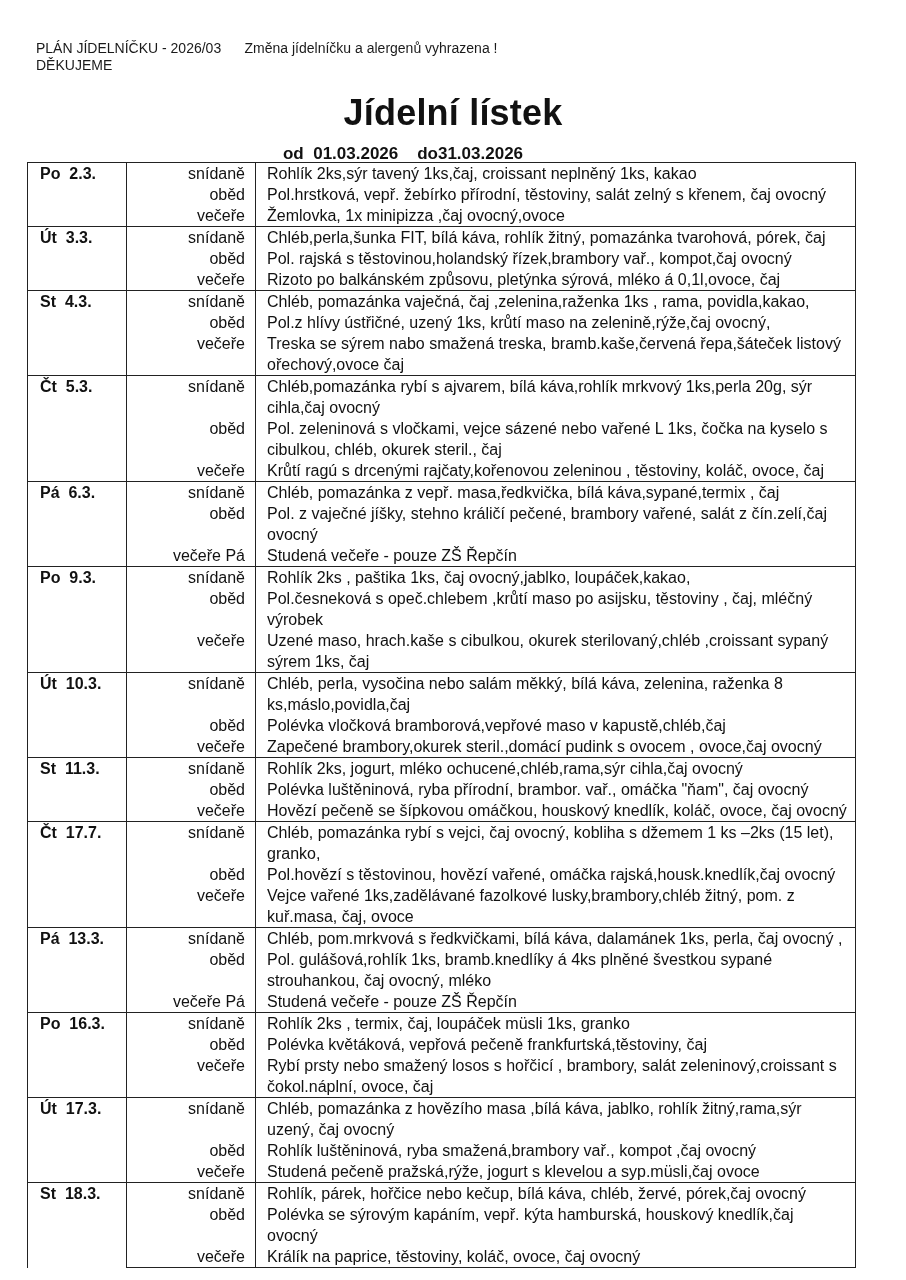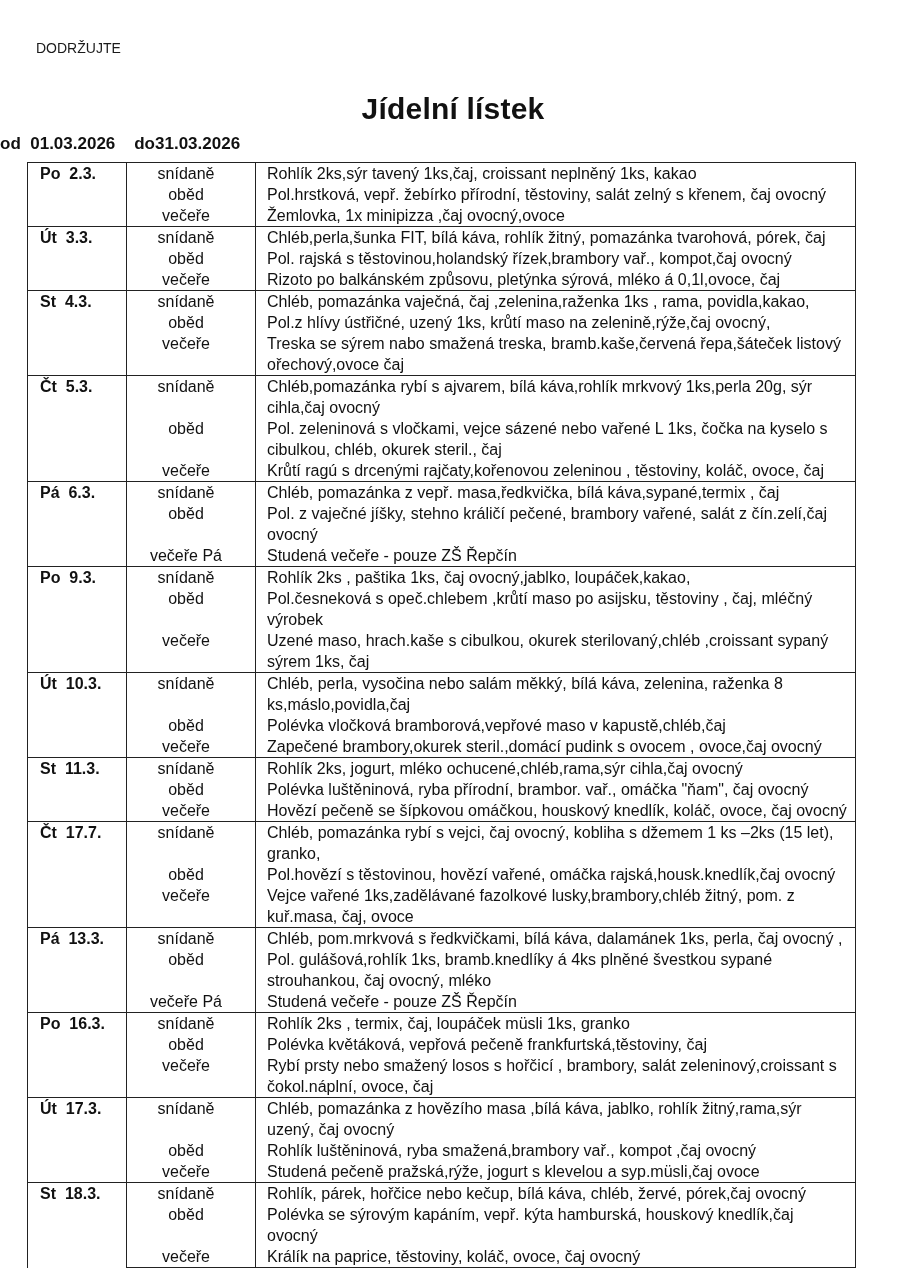--- a/index.html
+++ b/index.html
@@ -23,29 +23,30 @@
       line-height: 17px;
       color: #1a1a1a;
     }
     .header .line { white-space: pre; }
     .title {
       position: absolute;
       left: 0;
       width: 906px;
       top: 92px;
       text-align: center;
-      font-size: 30px;
+      font-size: 36px;
       font-weight: bold;
       letter-spacing: 0.2px;
     }
     .subtitle {
       position: absolute;
       left: 0;
       width: 806px;
-      top: 134px;
+      top: 144px;
+      text-align: center;
       font-size: 17px;
       font-weight: bold;
     }
     .subtitle span { white-space: pre; }
     table.menu {
       position: absolute;
       left: 27px;
       top: 162px;
       width: 829px;
       border-collapse: collapse;
@@ -65,34 +66,35 @@
       border-bottom: 1.5px solid #222;
     }
     td.day {
       width: 86px;
       padding-left: 12px !important;
       font-weight: bold;
       white-space: pre;
     }
     td.meal {
       width: 118px;
-      text-align: center;
+      text-align: right;
       padding-right: 10px !important;
       white-space: nowrap;
     }
     td.dish {
       padding-left: 11px !important;
       padding-right: 8px !important;
     }
   </style>
 </head>
 <body>
 
 <div class="header">
-  <div class="line">DODRŽUJTE</div>
+  <div class="line">PLÁN JÍDELNÍČKU - 2026/03      Změna jídelníčku a alergenů vyhrazena !</div>
+  <div class="line">DĚKUJEME</div>
 </div>
 
 <div class="title">Jídelní lístek</div>
 
 <div class="subtitle">
   <span>od</span><span>  </span><span>01.03.2026</span><span>    </span><span>do</span><span>31.03.2026</span>
 </div>
 
 <table class="menu">
   <tbody id="menu-body">

